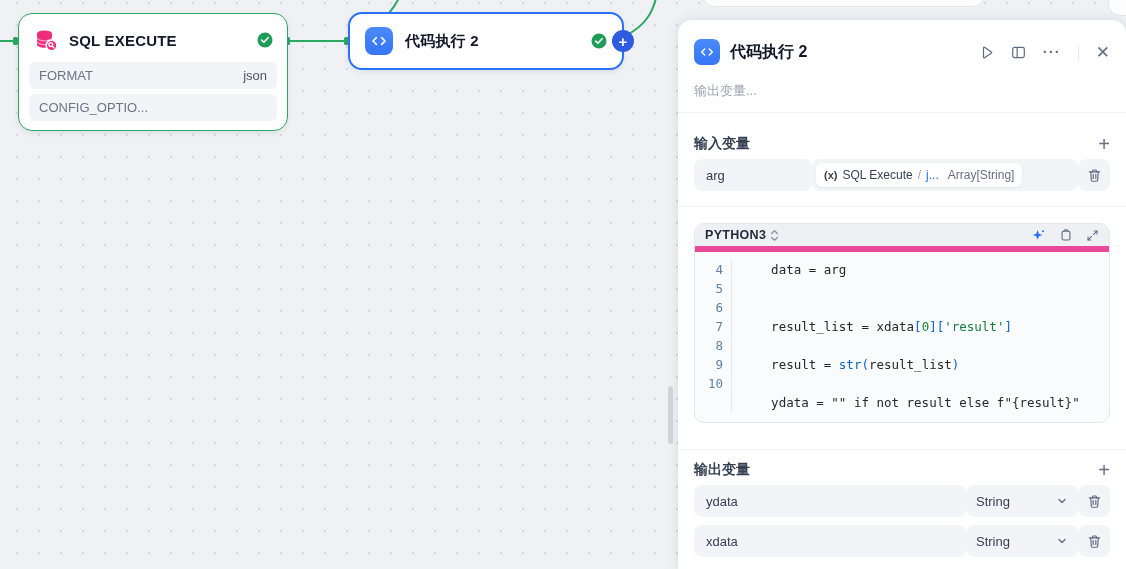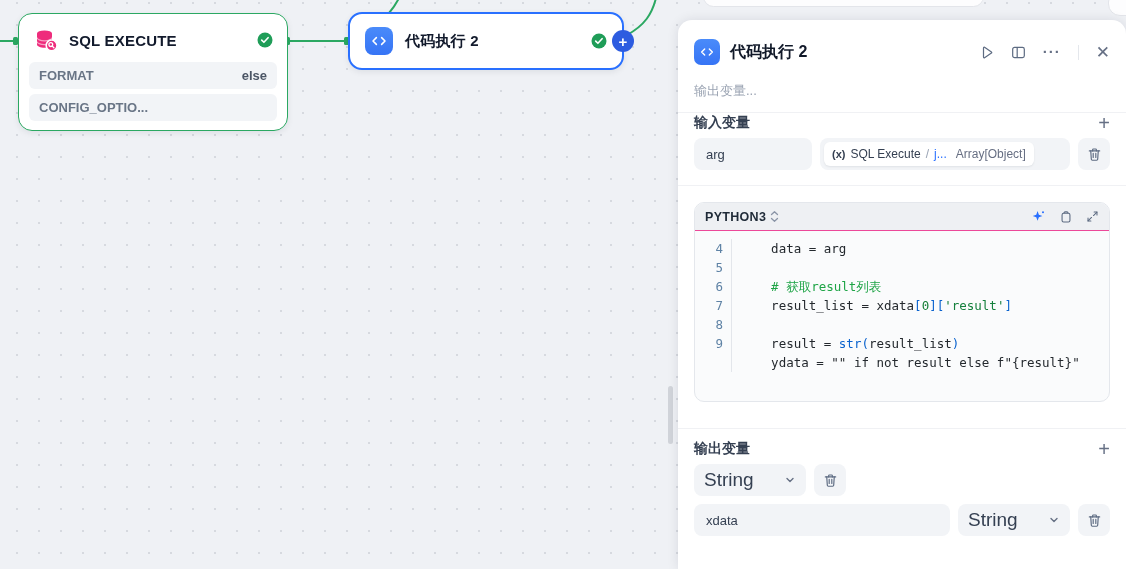--- a/index.html
+++ b/index.html
@@ -27,21 +27,21 @@
   .node-sql {
     left:18px; top:13px; width:270px; height:118px;
     border:1.5px solid #2ba862; border-radius:14px;
   }
   .node-head { display:flex; align-items:center; gap:10px; padding:13px 14px 9px; }
   .node-title { font-size:15px; font-weight:700; color:#121a2c; letter-spacing:.2px; }
   .node-rows { padding:0 10px; display:flex; flex-direction:column; gap:5px; }
   .node-row {
     height:27px; background:#f2f4f7; border-radius:6px;
     display:flex; align-items:center; justify-content:space-between;
-    padding:0 10px; font-size:13px;font-weight:bold;
+    padding:0 10px; font-size:13px;
   }
   .node-row .lbl { color:#697586; overflow:hidden; white-space:nowrap; text-overflow:ellipsis; }
   .node-row .val { color:#4b5565; }
   .node-code {
     left:348px; top:12px; width:276px; height:58px;
     border:2px solid #2970ff; border-radius:14px;
     display:flex; align-items:center; gap:12px; padding:0 15px;
   }
   .code-chip {
     width:28px; height:28px; border-radius:8px; flex:none;
@@ -70,25 +70,25 @@
   .p-header { margin-top:18px; height:28px; display:flex; align-items:center; gap:10px; }
   .p-title { font-size:16px; font-weight:700; color:#101828; }
   .toolbar { margin-left:auto; display:flex; align-items:center; gap:17px; }
   .tool { display:flex; align-items:center; justify-content:center; cursor:pointer; }
   .tool-sep { width:1px; height:15px; background:#e4e7ec; }
   .close-x { font-size:17px; color:#667085; line-height:1; }
   .dots { font-size:15px; color:#667085; letter-spacing:1px; line-height:0.4; font-weight:700; }
   .p-desc { margin-top:16px; font-size:13px; color:#9aa3b2; height:16px; }
   .divider { border-top:1px solid #f0f1f4; margin:0 -16px; }
   .d1 { margin-top:14px; } .d2 { margin-top:15px; } .d3 { margin-top:26px; }
-  .sect-head { margin-top:1px; height:18px; display:flex; align-items:center; justify-content:space-between; }
+  .sect-head { margin-top:22px; height:18px; display:flex; align-items:center; justify-content:space-between; }
   .sect-head.tight { margin-top:11px; }
   .sect-title { font-size:14px; font-weight:700; color:#354052; }
   .add-btn { font-size:20px; font-weight:300; color:#667085; line-height:1; cursor:pointer; }
-  .vrow { display:flex; gap:8px; align-items:center; }
+  .vrow { display:flex; gap:0; align-items:center; }
   .vrow.in { margin-top:6px; } .vrow.o1 { margin-top:6px; } .vrow.o2 { margin-top:8px; }
   .txt-input {
     height:32px; background:#f2f4f7; border:none; outline:none; border-radius:8px;
     padding:0 12px; font-size:13px; color:#354052; font-family:"Liberation Sans",sans-serif;
   }
   .w-name { width:118px; flex:none; } .w-grow { flex:1; min-width:0; }
   .var-select {
     flex:1; height:32px; background:#f2f4f7; border-radius:8px;
     padding:4px; display:flex; align-items:center;
   }
@@ -100,29 +100,29 @@
   .vx { font-weight:700; color:#354052; font-size:11px; }
   .vnode { color:#354052; } .vsep { color:#98a2b3; }
   .vfield { color:#2970ff; } .vtype { color:#676f83; margin-left:4px; }
   .sq-btn {
     width:32px; height:32px; flex:none; background:#f2f4f7; border-radius:8px;
     display:flex; align-items:center; justify-content:center; cursor:pointer;
   }
   .type-select {
     width:112px; height:32px; flex:none; background:#f2f4f7; border-radius:8px;
     display:flex; align-items:center; justify-content:space-between; padding:0 10px;
-    font-size:19px; color:#354052; cursor:pointer;
+    font-size:13px; color:#354052; cursor:pointer;
   }
   
   .editor {
     margin-top:16px; height:200px; border:1px solid #e4e7ec; border-radius:10px;
     overflow:hidden; background:#fafbfc;
   }
   .editor-head {
-    height:28px; background:#eef0f3; border-bottom:1px solid #ec4899;
+    height:28px; background:#eef0f3; border-bottom:6px solid #ec4899;
     display:flex; align-items:center; padding:0 10px; gap:3px;
   }
   .lang { font-size:12.5px; font-weight:700; color:#1f2a37; letter-spacing:.3px; }
   .ed-tools { margin-left:auto; display:flex; align-items:center; gap:13px; }
   .editor-body {
     height:170px; overflow:hidden; padding-top:8px;
     font-family:"DejaVu Sans Mono", monospace; font-size:12.5px; line-height:19px;
   }
   .cl { display:flex; }
   .ln {
@@ -172,21 +172,21 @@
       <span class="spacer" style="display:flex">
         <svg width="16" height="16" viewBox="0 0 16 16">
           <circle cx="8" cy="8" r="7.5" fill="#1f9d58"></circle>
           <path d="M4.7 8.1 l2.2 2.2 4.2-4.6" stroke="#fff" stroke-width="1.6" fill="none" stroke-linecap="round" stroke-linejoin="round"></path>
         </svg>
       </span>
     </div>
     <div class="node-rows">
       <div class="node-row">
         <span class="lbl">FORMAT</span>
-        <span class="val">else</span>
+        <span class="val">json</span>
       </div>
       <div class="node-row">
         <span class="lbl">CONFIG_OPTIO...</span>
         <span class="val"></span>
       </div>
     </div>
   </div>
 
   <div class="node node-code">
     <span class="code-chip">
@@ -245,21 +245,21 @@
     <span class="add-btn">+</span>
   </div>
   <div class="vrow in">
     <input class="txt-input w-name" value="arg" style="">
     <div class="var-select">
       <span class="var-pill">
         <span class="vx">(x)</span>
         <span class="vnode">SQL Execute</span>
         <span class="vsep">/</span>
         <span class="vfield">j...</span>
-        <span class="vtype">Array[Object]</span>
+        <span class="vtype">Array[String]</span>
       </span>
     </div>
     <span class="sq-btn">
       <svg width="15" height="15" viewBox="0 0 16 16" fill="none" stroke="#5d6b82" stroke-width="1.25" stroke-linecap="round" stroke-linejoin="round">
         <path d="M2.5 4.2h11"></path>
           <path d="M6 4.2V3c0-.5.4-.9.9-.9h2.2c.5 0 .9.4.9.9v1.2"></path>
         <path d="M4 4.2l.6 8.9c.04.6.5 1 1.1 1h4.6c.6 0 1.06-.4 1.1-1l.6-8.9"></path>
         <path d="M6.6 6.8v4.4M9.4 6.8v4.4"></path>
       </svg>
     </span>
@@ -303,49 +303,53 @@
         <div class="cl">
           <span class="ln">4</span>
           <span class="lc"><span class="tok-plain">    data = arg</span></span>
         </div>
         <div class="cl">
           <span class="ln">5</span>
           <span class="lc"></span>
         </div>
         <div class="cl">
           <span class="ln">6</span>
-          <span class="lc"><span class="tok-plain">    </span><span class="tok-comment"># 获取result列表</span></span>
         </div>
         <div class="cl">
           <span class="ln">7</span>
           <span class="lc"><span class="tok-plain">    result_list = xdata</span><span class="tok-bracket">[</span><span class="tok-number">0</span><span class="tok-bracket">]</span><span class="tok-bracket">[</span><span class="tok-string">'result'</span><span class="tok-bracket">]</span></span>
         </div>
         <div class="cl">
           <span class="ln">8</span>
           <span class="lc"></span>
         </div>
         <div class="cl">
           <span class="ln">9</span>
           <span class="lc"><span class="tok-plain">    result = </span><span class="tok-builtin">str</span><span class="tok-bracket">(</span><span class="tok-plain">result_list</span><span class="tok-bracket">)</span></span>
+        </div>
+        <div class="cl">
+          <span class="ln">10</span>
+          <span class="lc"></span>
         </div>
         <div class="cl">
           <span class="ln"></span>
           <span class="lc"><span class="tok-plain">    ydata = "" if not result else f"{result}"</span></span>
         </div>
       </div>
   </div>
 
   <div class="divider d3"></div>
 
   <div class="sect-head tight">
     <span class="sect-title">输出变量</span>
     <span class="add-btn">+</span>
   </div>
 
   <div class="vrow o1">
+    <input class="txt-input w-grow" value="ydata" style="">
     <span class="type-select">
       <span>String</span>
       <svg width="12" height="12" viewBox="0 0 12 12" fill="none" stroke="#667085" stroke-width="1.4" stroke-linecap="round" stroke-linejoin="round">
           <path d="M3 4.5l3 3 3-3"></path>
         </svg>
     </span>
     <span class="sq-btn">
       <svg width="15" height="15" viewBox="0 0 16 16" fill="none" stroke="#5d6b82" stroke-width="1.25" stroke-linecap="round" stroke-linejoin="round">
         <path d="M2.5 4.2h11"></path>
           <path d="M6 4.2V3c0-.5.4-.9.9-.9h2.2c.5 0 .9.4.9.9v1.2"></path>

